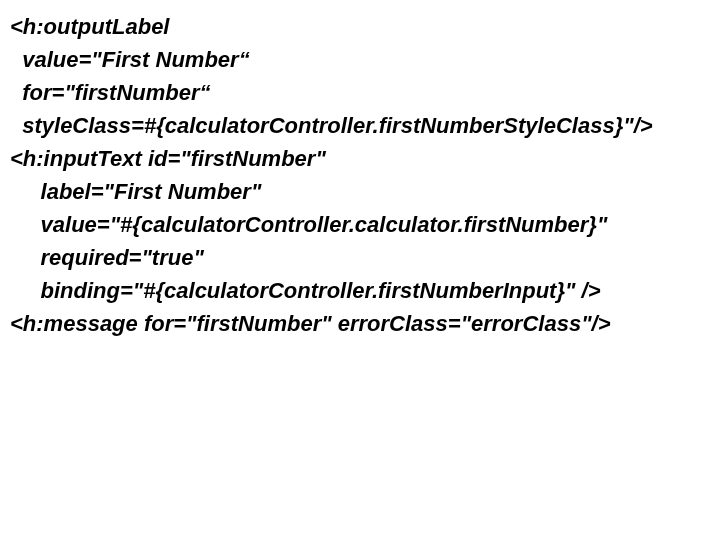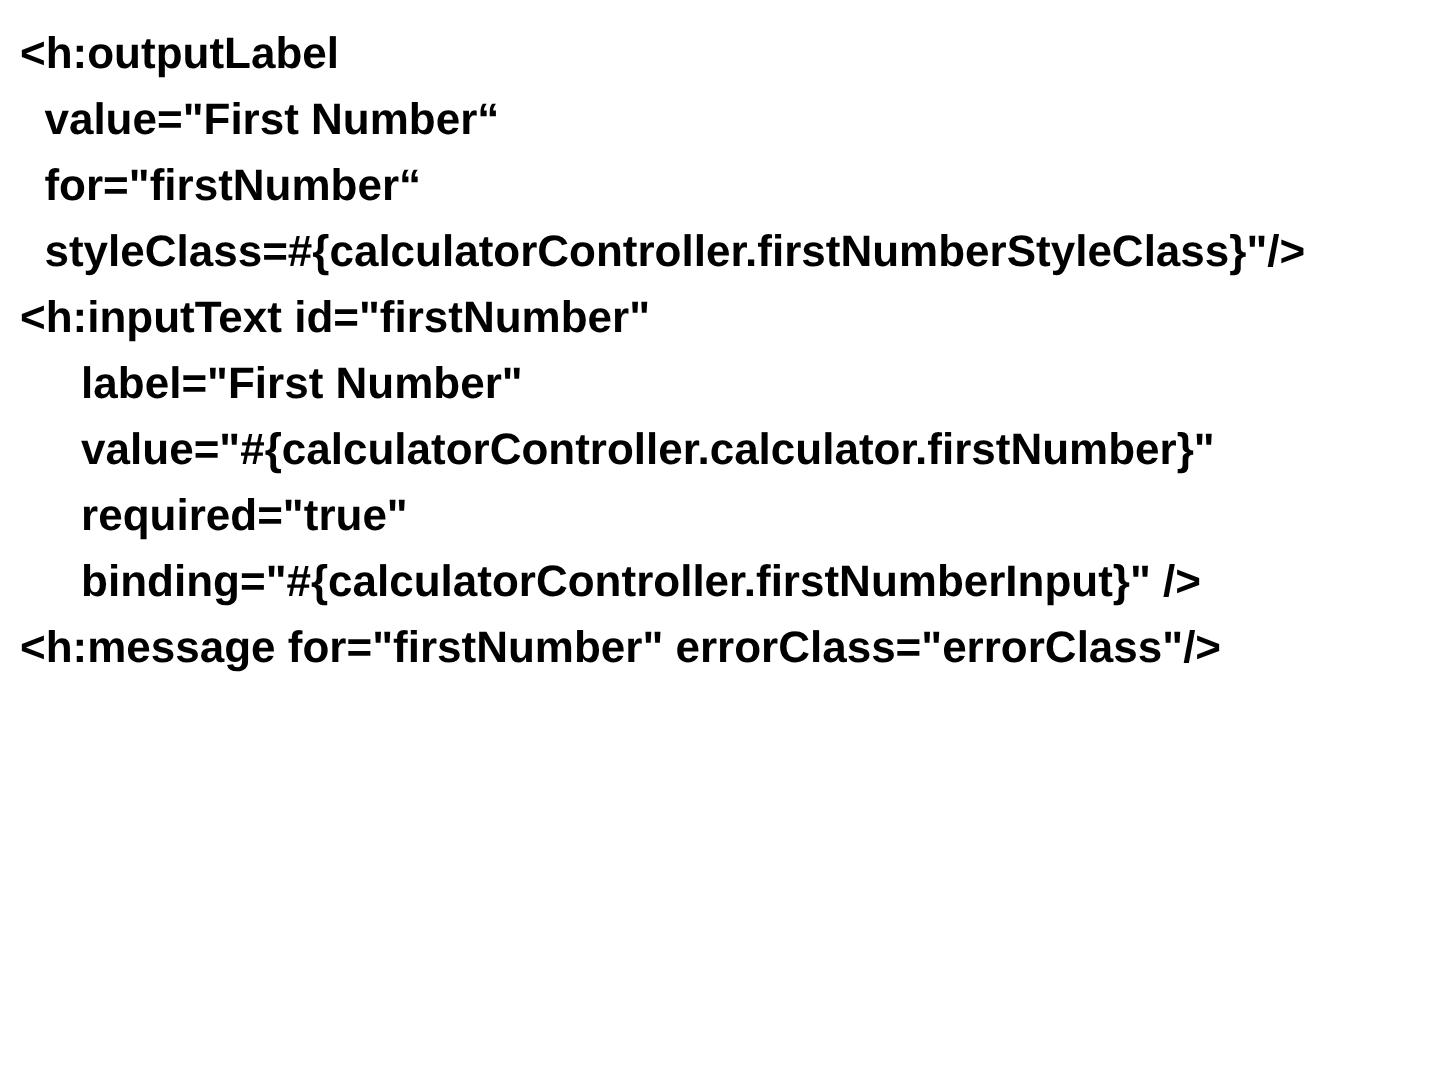--- a/index.html
+++ b/index.html
@@ -10,20 +10,21 @@
       font-weight: bold;
       color: #000;
       background: #fff;
       width: 720px;
       height: 540px;
       box-sizing: border-box;
       line-height: 1.5;
     }
     .line {
       white-space: pre;
+      font-style: italic;
     }
   </style>
 </head>
 <body>
 
 <div class="line">&lt;h:outputLabel</div>
 <div class="line">  value="First Number“</div>
 <div class="line">  for="firstNumber“</div>
 <div class="line">  styleClass=#{calculatorController.firstNumberStyleClass}"/&gt;</div>
 <div class="line"></div>

